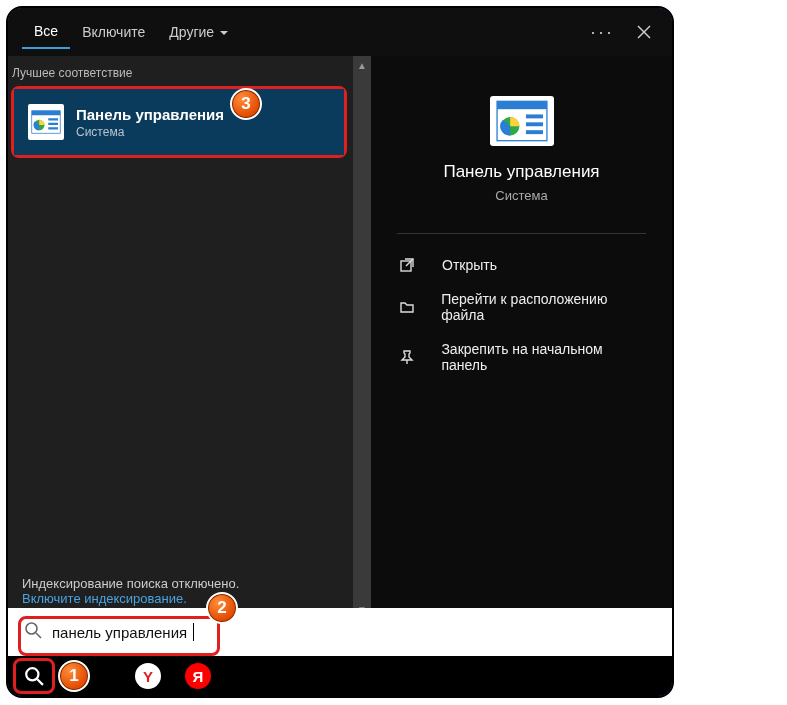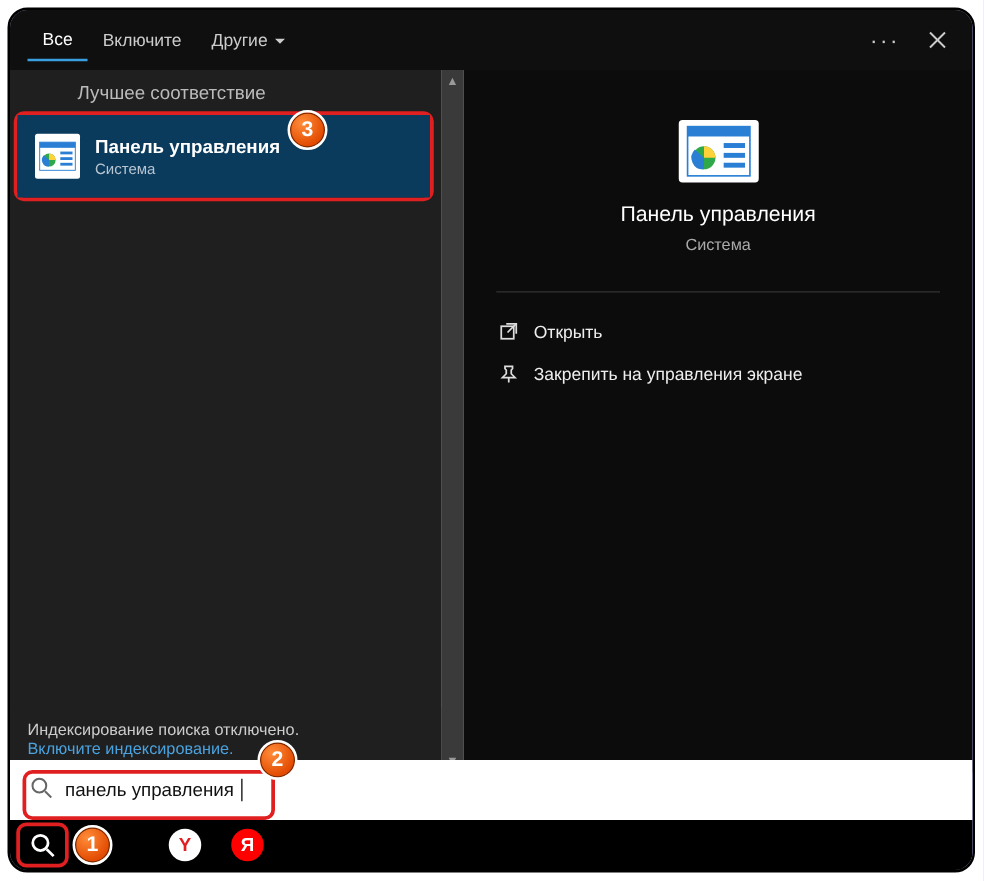--- a/index.html
+++ b/index.html
@@ -1,20 +1,20 @@
 <!DOCTYPE html>
 <html><head>
 <meta charset="utf-8">
 <style>
   * { box-sizing: border-box; margin: 0; padding: 0; font-family: 'Segoe UI', Tahoma, sans-serif; }
   body { background: #fff; width: 787px; height: 705px; overflow: hidden; position: relative; }
 
   .frame {
-    position: absolute; left: 6px; top: 6px; width: 774px; height: 692px;
-    border: 2px solid #000; border-radius: 16px; overflow: hidden; background: #c4b5fd;
+    position: absolute; left: 6px; top: 6px; width: 668px; height: 692px;
+    border: 2px solid #000; border-radius: 16px; overflow: hidden; background: #6d28d9;
   }
 
   
   .tabs {
     display: flex; align-items: center; height: 48px; padding: 0 8px 0 14px;
     background: #0f0f0f; color: #ccc; font-size: 14px;
   }
   .tab { padding: 8px 12px; color: #ccc; cursor: default; }
   .tab.active { color: #fff; border-bottom: 2px solid #3a9fe0; }
   .tab.dropdown::after { content: ""; display:inline-block; margin-left:6px; border: 4px solid transparent; border-top-color:#ccc; transform: translateY(2px);}
@@ -24,21 +24,21 @@
   .close-btn svg { stroke:#ccc; }
 
   
   .main { position:absolute; top:48px; left:0; right:0; bottom:78px; display:flex; }
 
   .left-col { width: 345px; background:#1f1f1f; position:relative; display:flex; flex-direction:column;}
   .scroll-gutter { width: 18px; background:#3a3a3a; position:relative; }
   .scroll-arrow { width:18px; height:18px; display:flex; align-items:center; justify-content:center; color:#999; font-size:10px; position:absolute; left:0;}
   .scroll-arrow.top{top:0;} .scroll-arrow.bot{bottom:0;}
 
-  .section-header { font-size:15px; color:#bbb; padding: 10px 14px 6px; margin-left: 40px; }
+  .section-header { font-size:12px; color:#bbb; padding: 10px 4px 6px; }
 
   .result-item {
     display:flex; align-items:center; gap:12px; padding:10px 14px; height:66px;
     background:#1f1f1f; color:#fff;
   }
   .result-item.selected { background:#0a3a5c; }
   .result-outline { border: 3px solid #e02020; border-radius:8px; margin: 0 6px 0 3px;}
   .result-icon {
     width:36px; height:36px; background:#fff; border-radius:2px; display:flex; align-items:center; justify-content:center;
     flex-shrink:0;
@@ -54,21 +54,21 @@
   .left-footer a { color:#4aa3e0; text-decoration:none;margin-top:28px; }
 
   .right-col { flex:1; background:#0c0c0c; color:#fff; display:flex; flex-direction:column; align-items:stretch; }
   .detail-header { display:flex; flex-direction:column; align-items:center; padding: 40px 24px 24px; }
   .big-icon { width:64px; height:50px; background:#fff; border-radius:3px; display:flex; align-items:center; justify-content:center; }
   .big-icon svg{ width:56px; height:42px;}
   .detail-title { margin-top:16px; font-size:17px; font-weight:400; color:#fff;}
   .detail-sub { margin-top:6px; font-size:13px; color:#aaa;}
   .detail-divider { height:1px; background:#333; margin: 6px 26px 6px;}
   .actions { padding: 8px 10px; }
-  .action-row { display:flex; align-items:center; gap:10px; padding:9px 16px; font-size:14px; color:#eee;}
+  .action-row { display:flex; align-items:center; gap:25px; padding:9px 16px; font-size:14px; color:#eee;}
   .action-row .ic { width:20px; display:flex; justify-content:center; color:#ddd;}
   .action-row svg{ stroke:#ddd; fill:none; stroke-width:1.4;}
 
   
   .searchbar-wrap {
     position:absolute; left:0; right:0; bottom:40px; height:48px; background:#fff;
     display:flex; align-items:center;
   }
   .search-outline {
     position:absolute; left:10px; bottom:40px; width:202px; height:40px;
@@ -190,25 +190,33 @@
                 <rect x="2" y="4" width="10" height="10"></rect>
                 <path d="M6 2 h8 v8"></path>
                 <path d="M14 2 L7 9"></path>
               </svg>
           </span>
           <span>Открыть</span>
         </div>
         <div class="action-row">
           <span class="ic">
             <svg width="16" height="16" viewBox="0 0 16 16">
+                <path d="M2 4 h4 l2 2 h6 v7 h-12 z"></path>
+              </svg>
+          </span>
+          <span>Перейти к расположению файла</span>
+        </div>
+        <div class="action-row">
+          <span class="ic">
+            <svg width="16" height="16" viewBox="0 0 16 16">
                 <path d="M5 2 h6 v2 l-1 1 v3 l3 3 h-10 l3 -3 v-3 l-1 -1 z"></path>
                 <line x1="8" y1="11" x2="8" y2="15"></line>
               </svg>
           </span>
-          <span>Закрепить на управления экране</span>
+          <span>Закрепить на начальном панель</span>
         </div>
       </div>
     </div>
   </div>
 
   <div class="searchbar-wrap">
     <span class="mag">
       <svg width="18" height="18" viewBox="0 0 18 18" fill="none">
           <circle cx="7.5" cy="7.5" r="5.5" stroke-width="1.6"></circle>
           <line x1="12" y1="12" x2="17" y2="17" stroke-width="1.6"></line>

